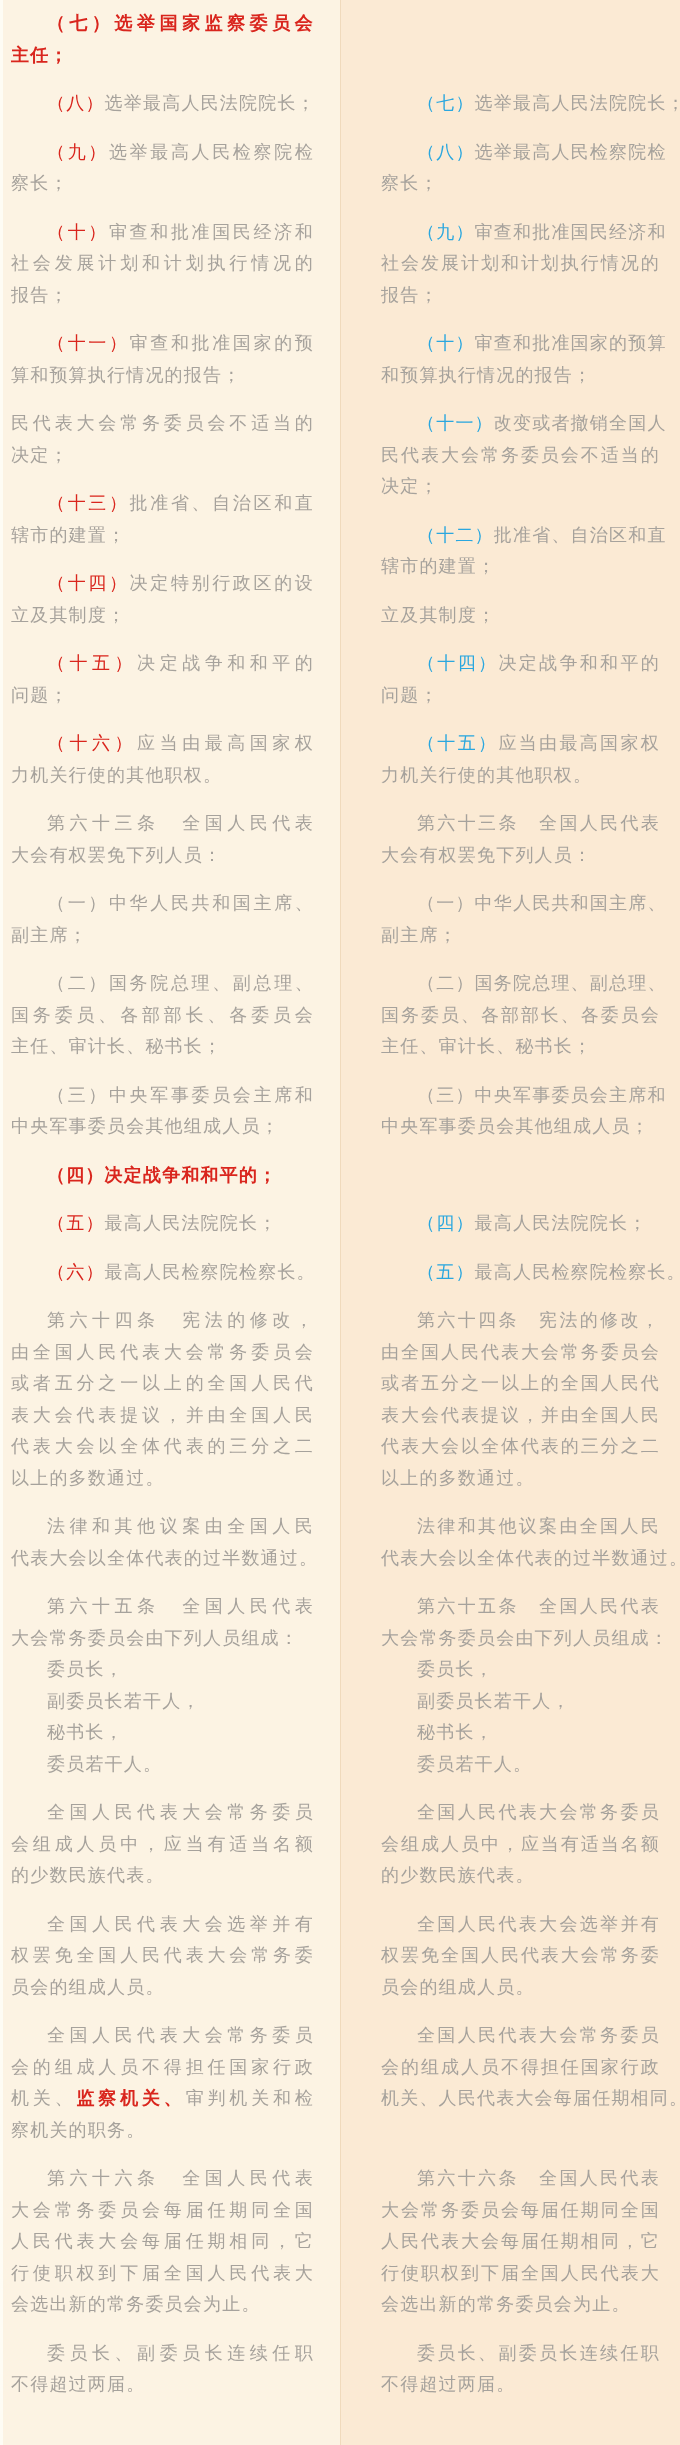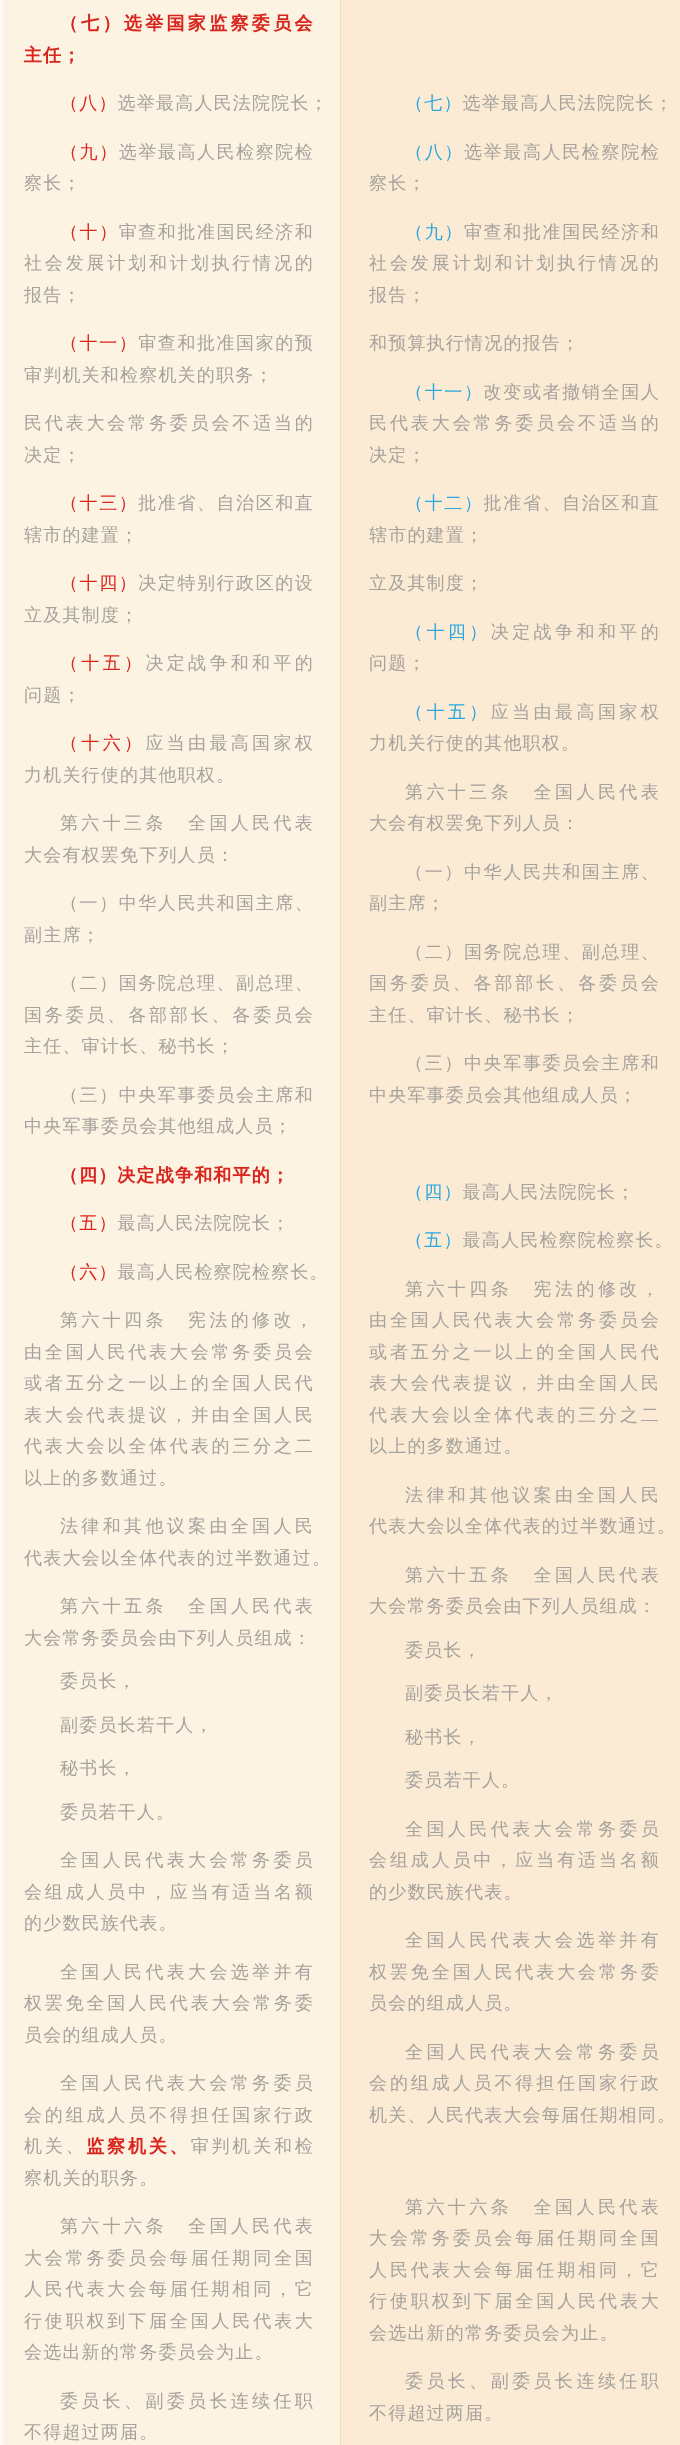--- a/index.html
+++ b/index.html
@@ -22,30 +22,30 @@
     color:var(--gray);
   }
   .col{
     box-sizing:border-box;
     height:100%;
   }
   .col-left{
     width:340px;
     background:var(--left-bg);
     border-left:3px solid var(--edge);
-    padding:8px 26px 0 21px;
+    padding:8px 26px 0 8px;
   }
   .col-right{
     width:340px;
     background:var(--right-bg);
     border-left:1px solid var(--divider);
-    padding:8px 20px 0 28px;
+    padding:8px 20px 0 40px;
   }
   .para{margin:17px 0 0 0;}
-  .para.t{margin-top:12px;}
+  .para.t{margin-top:0;}
   .para:first-child{margin-top:0;}
   .line{
     height:31.5px;
     line-height:31.5px;
     white-space:nowrap;
     letter-spacing:1.2px;
     text-align:left;
   }
   .line.ind{text-indent:36px;}
   .line.j{text-align:justify;text-align-last:justify;}
@@ -70,21 +70,21 @@
         <div class="line ind j"><span class="run-r">（九）</span><span class="run-n">选举最高人民检察院检</span></div>
         <div class="line"><span class="run-n">察长；</span></div>
       </div>
       <div class="para">
         <div class="line ind j"><span class="run-r">（十）</span><span class="run-n">审查和批准国民经济和</span></div>
         <div class="line j"><span class="run-n">社会发展计划和计划执行情况的</span></div>
         <div class="line"><span class="run-n">报告；</span></div>
       </div>
       <div class="para">
         <div class="line ind j"><span class="run-r">（十一）</span><span class="run-n">审查和批准国家的预</span></div>
-        <div class="line"><span class="run-n">审判机关和检察机关的职务；</span></div>
+        <div class="line"><span class="run-n">算和预算执行情况的报告；</span></div>
       </div>
       <div class="para">
         <div class="line j"><span class="run-n">民代表大会常务委员会不适当的</span></div>
         <div class="line"><span class="run-n">决定；</span></div>
       </div>
       <div class="para">
         <div class="line ind j"><span class="run-r">（十三）</span><span class="run-n">批准省、自治区和直</span></div>
         <div class="line"><span class="run-n">辖市的建置；</span></div>
       </div>
       <div class="para">
@@ -192,20 +192,21 @@
       <div class="para">
         <div class="line ind j"><span class="run-b">（八）</span><span class="run-n">选举最高人民检察院检</span></div>
         <div class="line"><span class="run-n">察长；</span></div>
       </div>
       <div class="para">
         <div class="line ind j"><span class="run-b">（九）</span><span class="run-n">审查和批准国民经济和</span></div>
         <div class="line j"><span class="run-n">社会发展计划和计划执行情况的</span></div>
         <div class="line"><span class="run-n">报告；</span></div>
       </div>
       <div class="para">
+        <div class="line ind j"><span class="run-b">（十）</span><span class="run-n">审查和批准国家的预算</span></div>
         <div class="line"><span class="run-n">和预算执行情况的报告；</span></div>
       </div>
       <div class="para">
         <div class="line ind j"><span class="run-b">（十一）</span><span class="run-n">改变或者撤销全国人</span></div>
         <div class="line j"><span class="run-n">民代表大会常务委员会不适当的</span></div>
         <div class="line"><span class="run-n">决定；</span></div>
       </div>
       <div class="para">
         <div class="line ind j"><span class="run-b">（十二）</span><span class="run-n">批准省、自治区和直</span></div>
         <div class="line"><span class="run-n">辖市的建置；</span></div>

